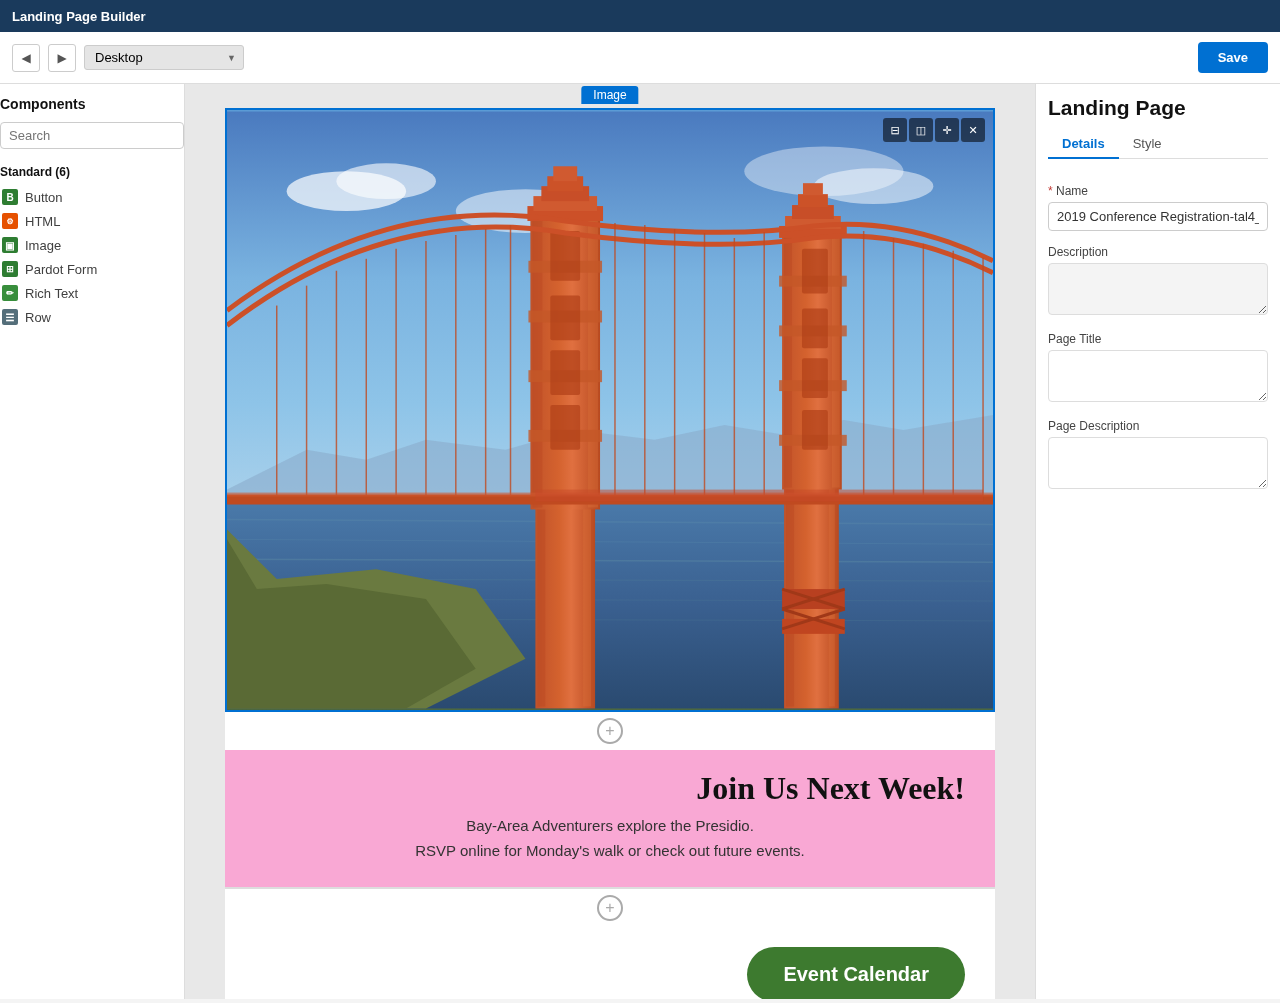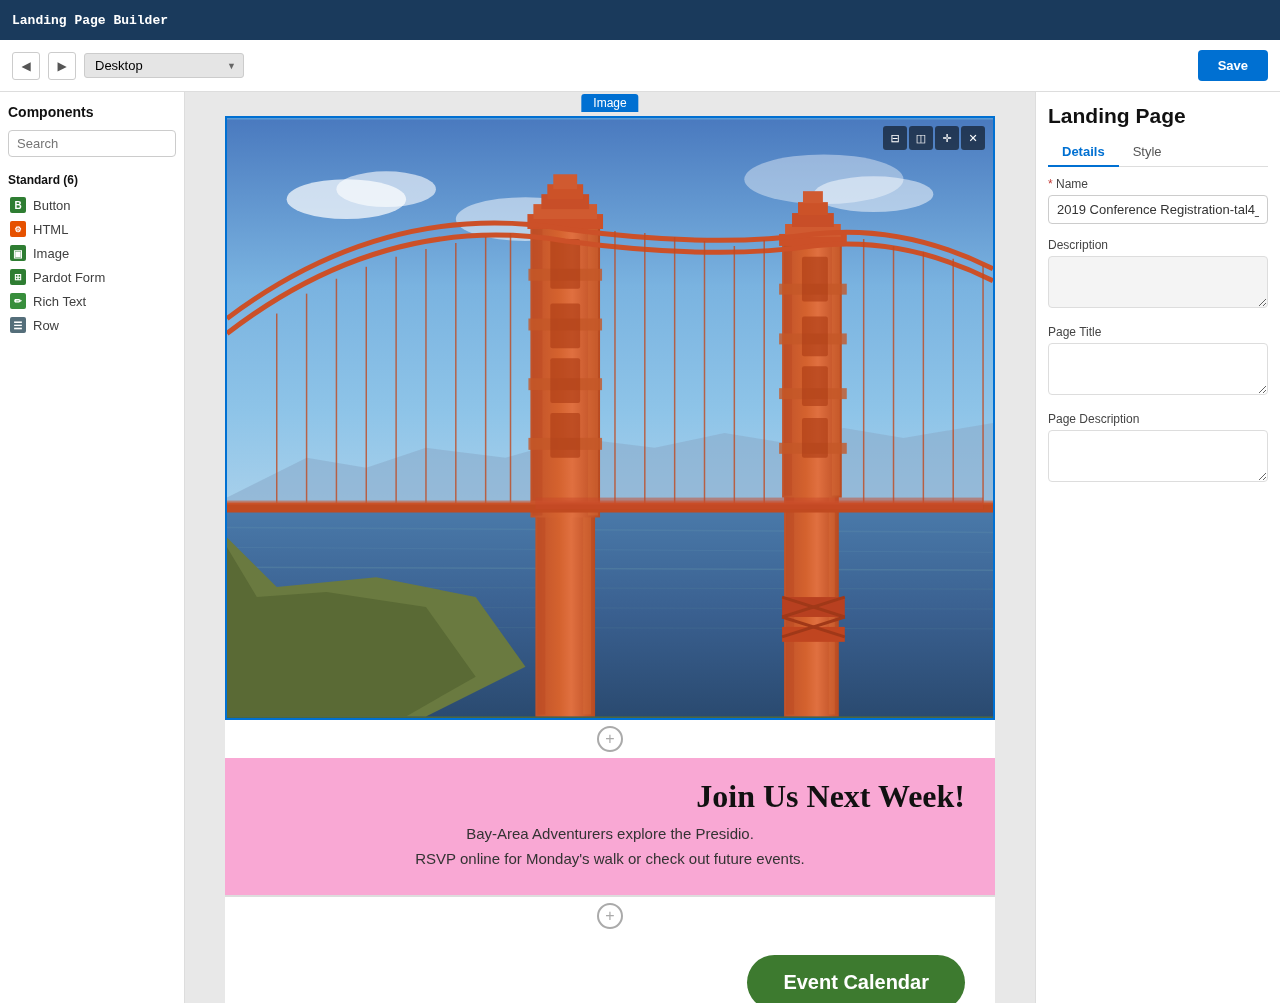--- a/index.html
+++ b/index.html
@@ -1,25 +1,24 @@
 <!DOCTYPE html>
 <html><head>
   <meta charset="utf-8">
   <style>
     * { box-sizing: border-box; margin: 0; padding: 0; }
     body { font-family: -apple-system, BlinkMacSystemFont, 'Segoe UI', Arial, sans-serif; font-size: 13px; background: #f4f4f4; }
 
     
     .top-bar {
       background: #1a3a5c;
-      height: 40px;
+      height: 32px;
       display: flex;
       align-items: center;
       padding: 0 12px;
-      font-family: Liberation Mono, monospace;
     }
     .top-bar-title {
       color: white;
       font-size: 13px;
       font-weight: 600;
     }
 
     
     .toolbar {
       background: white;
@@ -83,21 +82,21 @@
       display: flex;
       height: calc(1003px - 36px - 52px);
       overflow: hidden;
     }
 
     
     .sidebar {
       width: 185px;
       background: white;
       border-right: 1px solid #ddd;
-      padding: 12px 8px;
+      padding: 12px 0;
       flex-shrink: 0;
       overflow-y: auto;
     }
     .sidebar-title {
       font-size: 14px;
       font-weight: 700;
       color: #111;
       margin-bottom: 10px;
     }
     .search-input {
@@ -285,21 +284,21 @@
     }
     .right-panel-title {
       font-size: 21px;
       font-weight: 700;
       color: #111;
       margin-bottom: 10px;
     }
     .panel-tabs {
       display: flex;
       border-bottom: 1px solid #ddd;
-      margin-bottom: 10px;
+      margin-bottom: 25px;
     }
     .panel-tab {
       padding: 6px 14px;
       font-size: 13px;
       cursor: pointer;
       color: #555;
       border-bottom: 2px solid transparent;
       margin-bottom: -1px;
     }
     .panel-tab.active {

